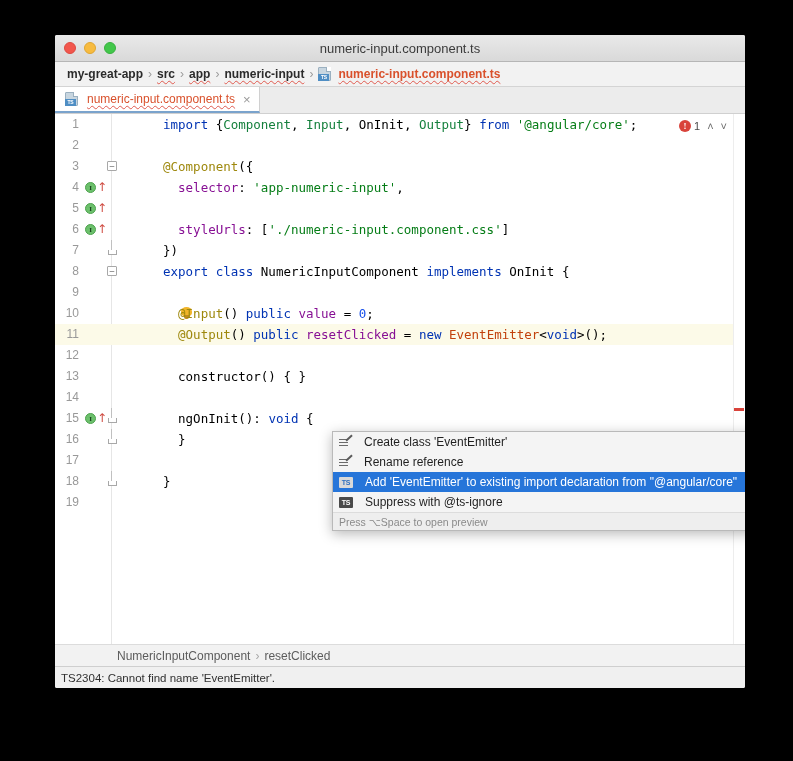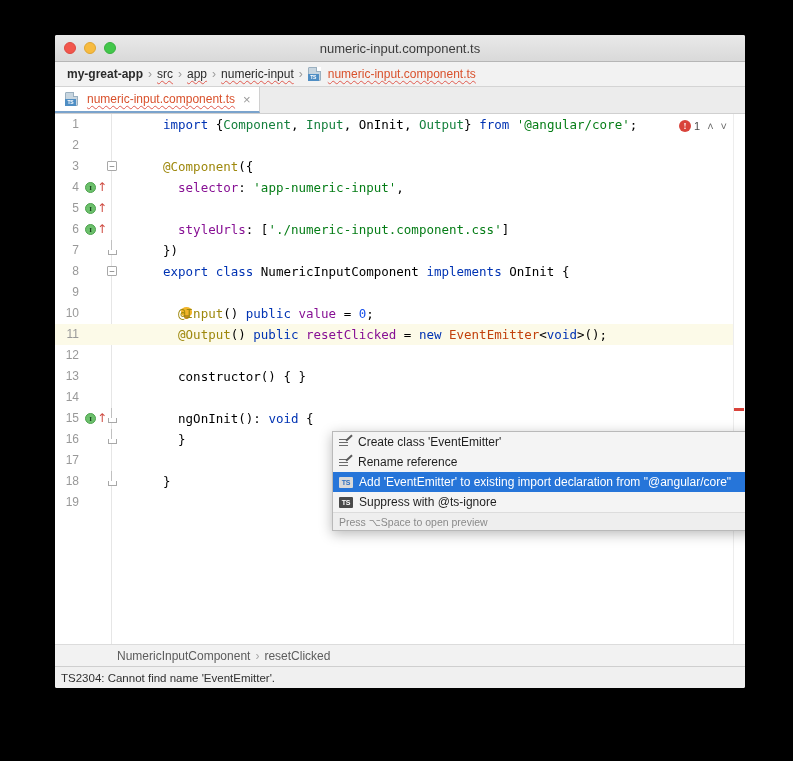--- a/index.html
+++ b/index.html
@@ -56,21 +56,21 @@
     height: 25px;
     background: #f2f2f2;
     border-bottom: 1px solid #d4d4d4;
     display: flex;
     align-items: center;
     padding-left: 12px;
     gap: 3px;
     flex: 0 0 auto;
     font-size: 12px;
   }
-  .crumb { color: #2b2b2b; white-space: nowrap; }
+  .crumb { color: #2b2b2b; white-space: nowrap; font-weight: bold; }
   .crumb.bold { font-weight: bold; }
   .crumb.squig {
     text-decoration: underline;
     text-decoration-style: wavy;
     text-decoration-color: #e05a4f;
     text-underline-offset: 2px;
     text-decoration-thickness: 1px;
   }
   .crumb.file { color: #d9512c; }
   .sep { color: #9b9b9b; font-size: 12px; padding: 0 2px; }
@@ -346,21 +346,21 @@
     border: 1px solid #b9b9b9;
     box-shadow: 0 3px 12px rgba(0,0,0,0.28);
     z-index: 20;
     font-family: "Liberation Sans", sans-serif;
   }
   .pop-item {
     display: flex;
     align-items: center;
     height: 20px;
     padding: 0 6px 0 6px;
-    gap: 6px;
+    gap: 12px;
     font-size: 12px;
     color: #1f1f1f;
     background: #f4f4f4;
     white-space: nowrap;
   }
   .pop-item.sel {
     background: #2675d9;
     color: #ffffff;
   }
   .pop-hint {

